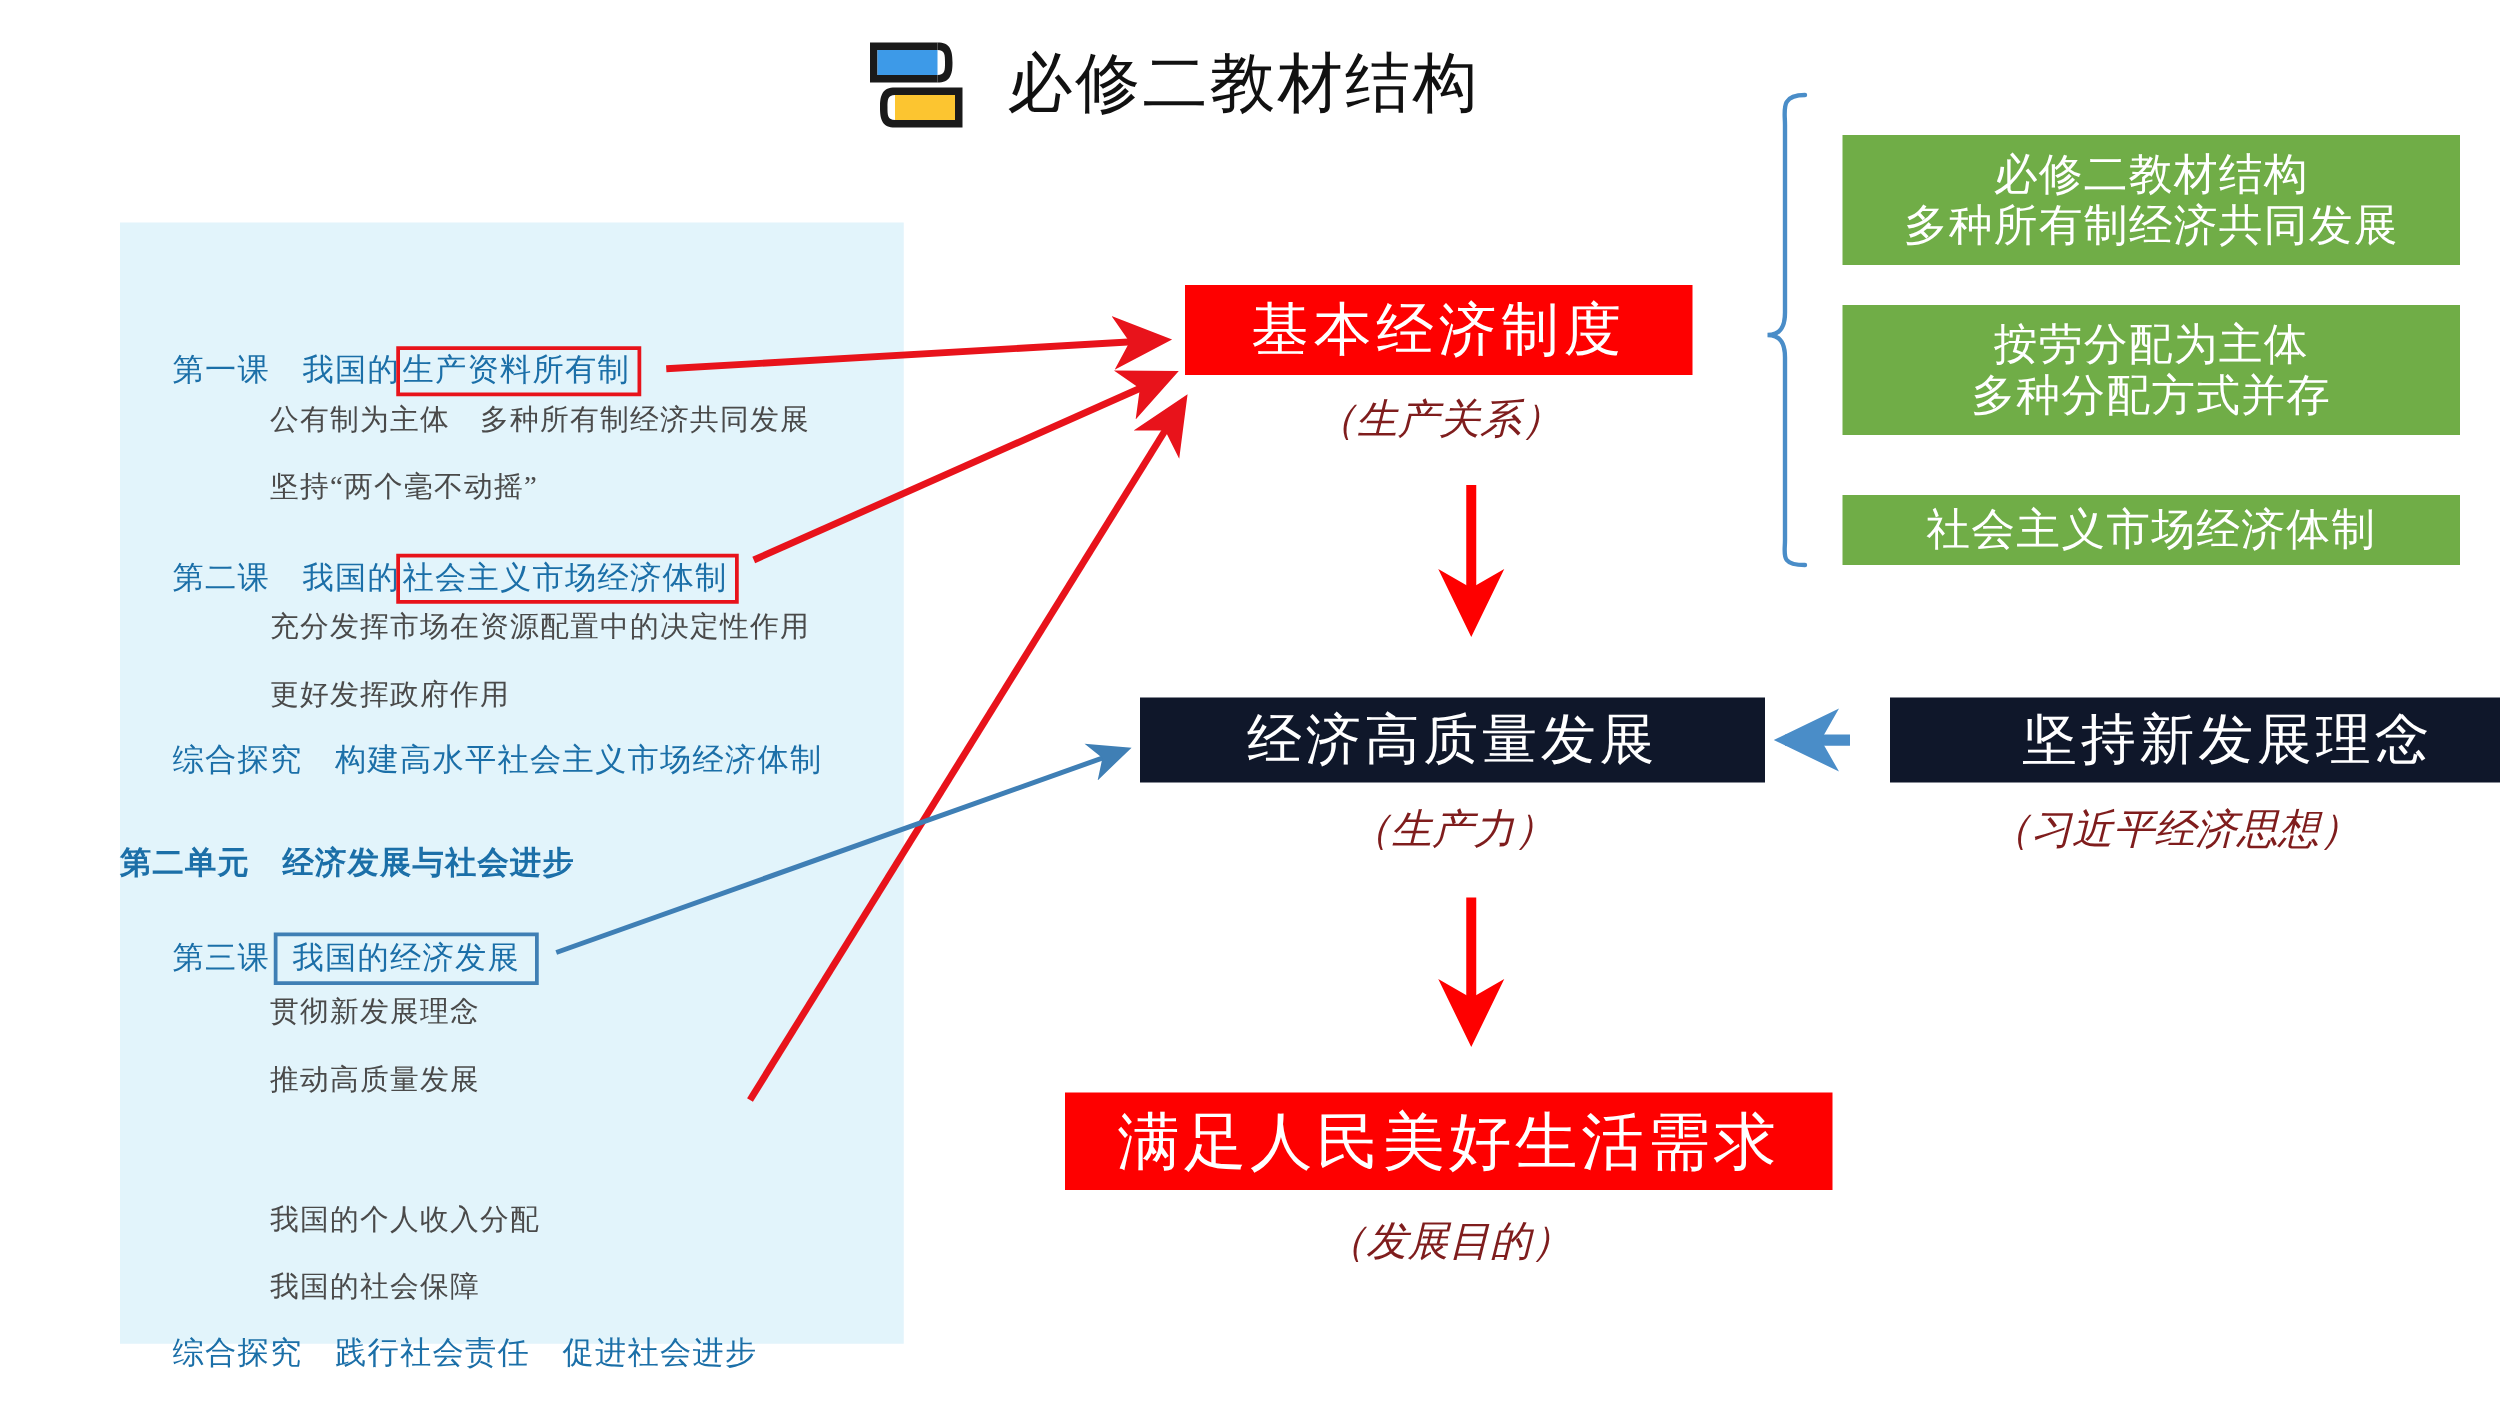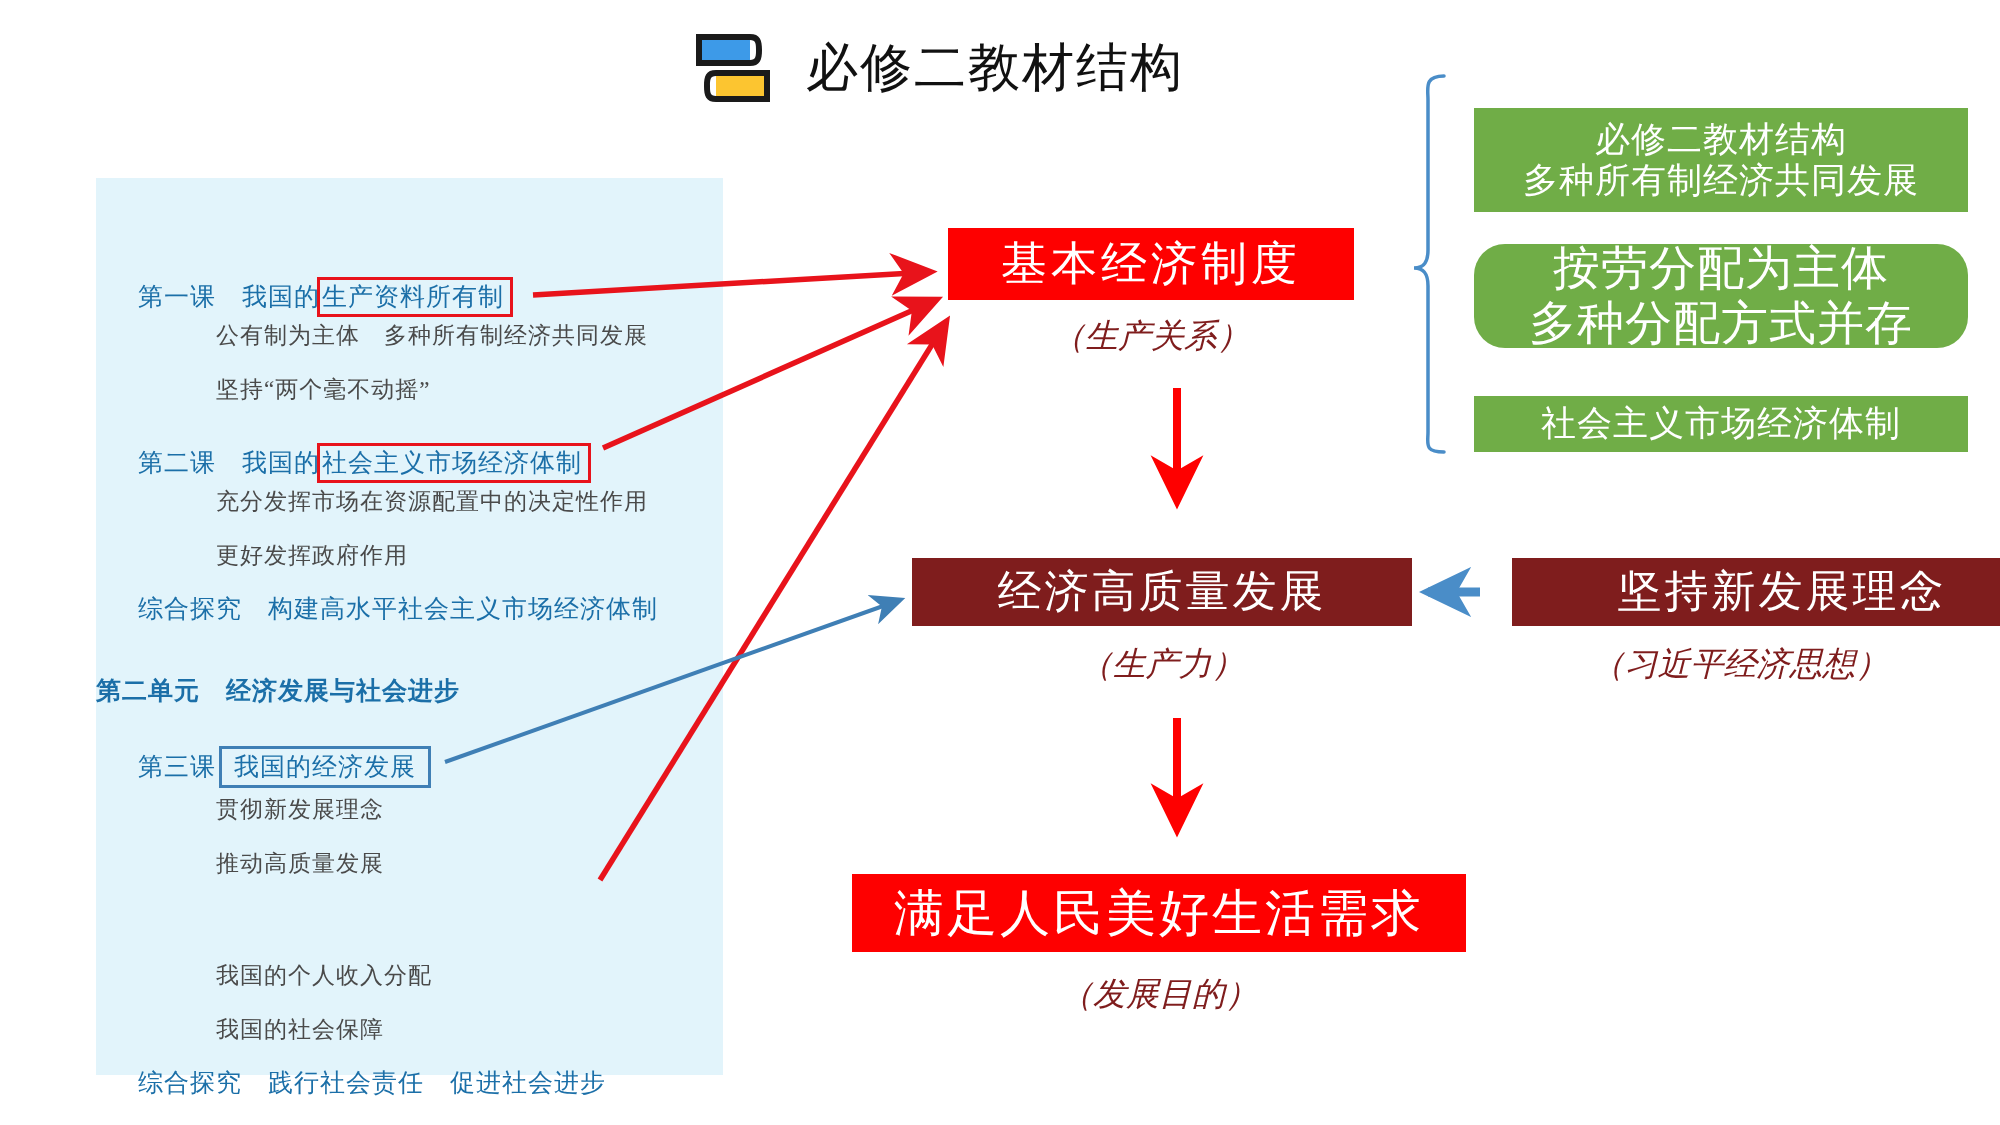--- a/index.html
+++ b/index.html
@@ -89,21 +89,21 @@
     display: flex;
     align-items: center;
     justify-content: center;
     text-align: center;
     box-sizing: border-box;
     color: #ffffff;
     line-height: 1.18;
     white-space: pre-line;
   }
   .fbox.red   { background: #fe0000; }
-  .fbox.blue  { background: #7f1d1d; }
+  .fbox.blue  { background: #0f172a; }
   .fbox.green { background: #70ad47; }
 
   .caption {
     position: absolute;
     font-size: 33px;
     color: #7f1d1d;
     text-align: center;
     white-space: nowrap;
     line-height: 1;
     font-style: italic;
@@ -183,21 +183,21 @@
 
 <div class="fbox blue" style="left:1512px; top:558px; width:540px; height:68px; font-size:44px; letter-spacing:3px;">坚持新发展理念</div>
 <div class="caption" style="left:1512px; top:648px; width:456px;">（习近平经济思想）</div>
 
 <div class="fbox red" style="left:852px; top:874px; width:614px; height:78px; font-size:50px; letter-spacing:3px;">满足人民美好生活需求</div>
 <div class="caption" style="left:852px; top:978px; width:614px;">（发展目的）</div>
 
 <div class="fbox green" style="left:1474px; top:108px; width:494px; height:104px; font-size:35px; letter-spacing:1px;">必修二教材结构
 多种所有制经济共同发展</div>
 
-<div class="fbox green" style="left:1474px; top:244px; width:494px; height:104px; font-size:47px; letter-spacing:1px;border-radius:31px;">按劳分配为主体
+<div class="fbox green" style="left:1474px; top:244px; width:494px; height:104px; font-size:35px; letter-spacing:1px;">按劳分配为主体
 多种分配方式并存</div>
 
 <div class="fbox green" style="left:1474px; top:396px; width:494px; height:56px; font-size:35px; letter-spacing:1px;">社会主义市场经济体制</div>
 
 <svg id="overlay" xmlns="http://www.w3.org/2000/svg">
   <defs>
     <marker id="ah-red" markerWidth="9" markerHeight="9" refX="7.2" refY="4.5" orient="auto" markerUnits="strokeWidth">
       <path d="M0,0.6 L8.6,4.5 L0,8.4 L2.4,4.5 Z" fill="#e8131b"></path>
     </marker>
     <marker id="ah-blue" markerWidth="9" markerHeight="9" refX="7.2" refY="4.5" orient="auto" markerUnits="strokeWidth">

